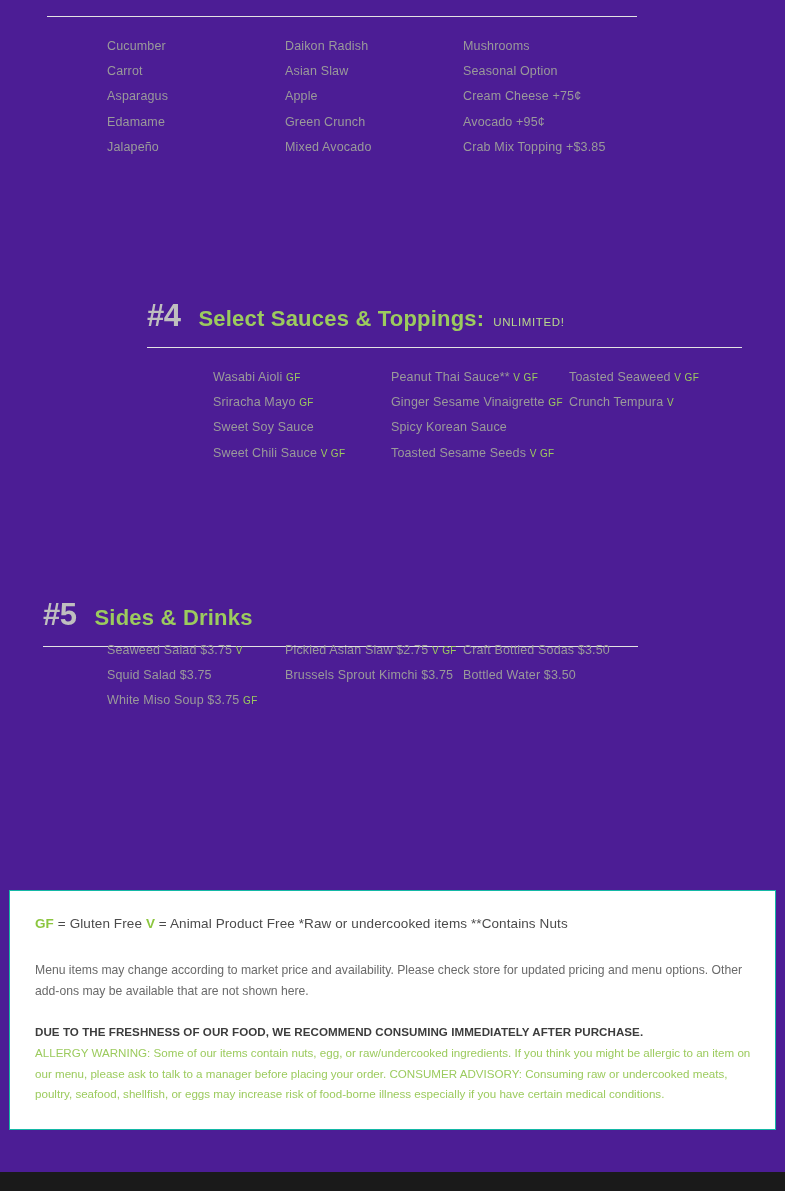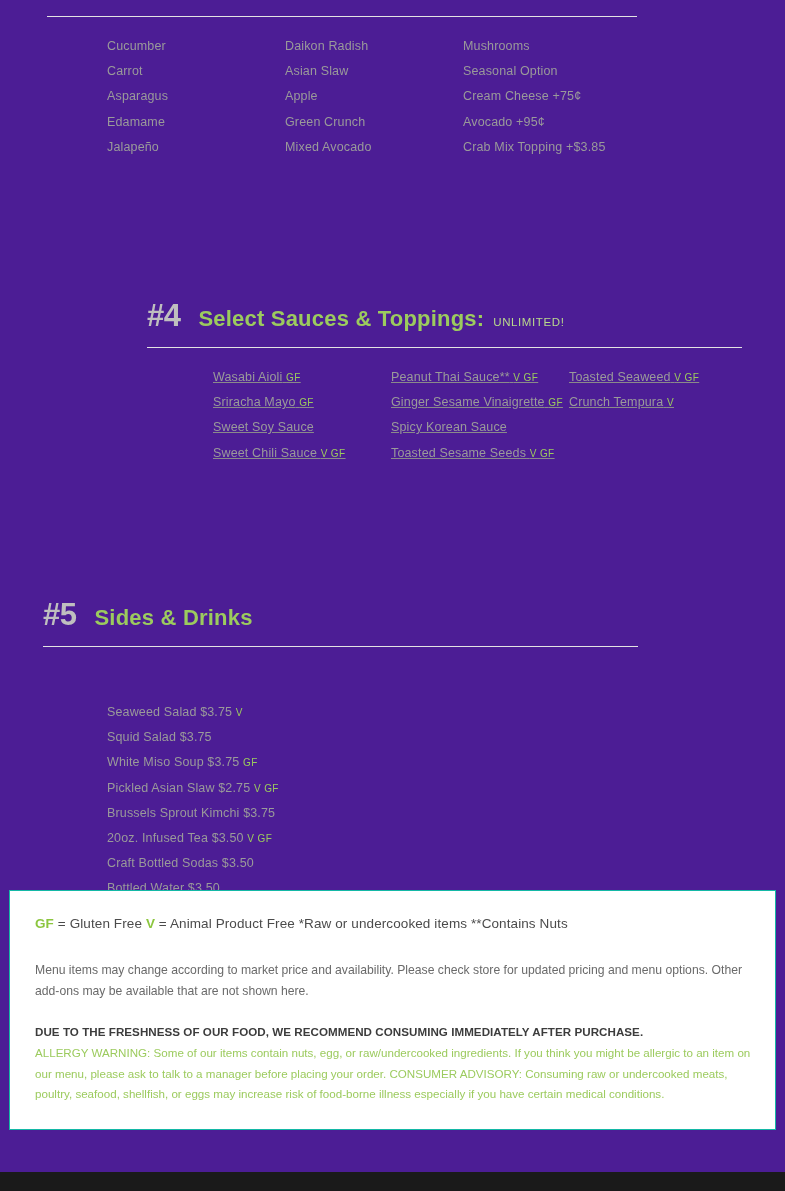--- a/index.html
+++ b/index.html
@@ -86,21 +86,21 @@
     position: absolute;
     left: 147px; top: 347px;
     width: 595px; height: 1px;
     background: #e3e3e3;
   }
   .sec4-cols {
     position: absolute;
     left: 213px; top: 365px;
     display: flex;
   }
-  .sec4-cols .col { margin-right: 0; text-decoration: underline; }
+  .sec4-cols .col { margin-right: 0; }
   .sec4-cols .col:nth-child(1) { width: 178px; }
   .sec4-cols .col:nth-child(2) { width: 178px; }
   .sec4-cols .col:nth-child(3) { width: 180px; }
   .sec4-cols .col div {
     font-size: 12.5px;
     line-height: 25.2px;
     color: #9a9a9a;
     letter-spacing: .15px;
     white-space: nowrap;
   }
@@ -108,23 +108,22 @@
   
   .sec5-head { left: 43px; top: 597px; }
   .sec5-rule {
     position: absolute;
     left: 43px; top: 646px;
     width: 595px; height: 1px;
     background: #e3e3e3;
   }
   .sec5-cols {
     position: absolute;
-    left: 107px; top: 700px;
-    display: flex;
-    flex-direction: column;
+    left: 107px; top: 638px;
+    display: flex;
   }
   .sec5-cols .col:nth-child(1) { width: 178px; }
   .sec5-cols .col:nth-child(2) { width: 178px; }
   .sec5-cols .col:nth-child(3) { width: 180px; }
   .sec5-cols .col div {
     font-size: 12.5px;
     line-height: 25.2px;
     color: #9a9a9a;
     letter-spacing: .15px;
     white-space: nowrap;
@@ -247,21 +246,20 @@
   <div class="sec5-rule"></div>
   <div class="sec5-cols">
     <div class="col">
       <div><span>Seaweed Salad $3.75</span> <span class="tag-v">V</span></div>
       <div><span>Squid Salad $3.75</span> <span class="tag-v"></span></div>
       <div><span>White Miso Soup $3.75</span> <span class="tag-v">GF</span></div>
     </div>
     <div class="col">
       <div><span>Pickled Asian Slaw $2.75</span> <span class="tag-v">V GF</span></div>
       <div><span>Brussels Sprout Kimchi $3.75</span> <span class="tag-v"></span></div>
-      <div><span>20oz. Infused Tea $3.50</span> <span class="tag-v">V GF</span></div>
     </div>
     <div class="col">
       <div><span>Craft Bottled Sodas $3.50</span></div>
       <div><span>Bottled Water $3.50</span></div>
     </div>
   </div>
 
   <div class="footer-box">
     <div class="legend">
       <span class="k">GF</span>

